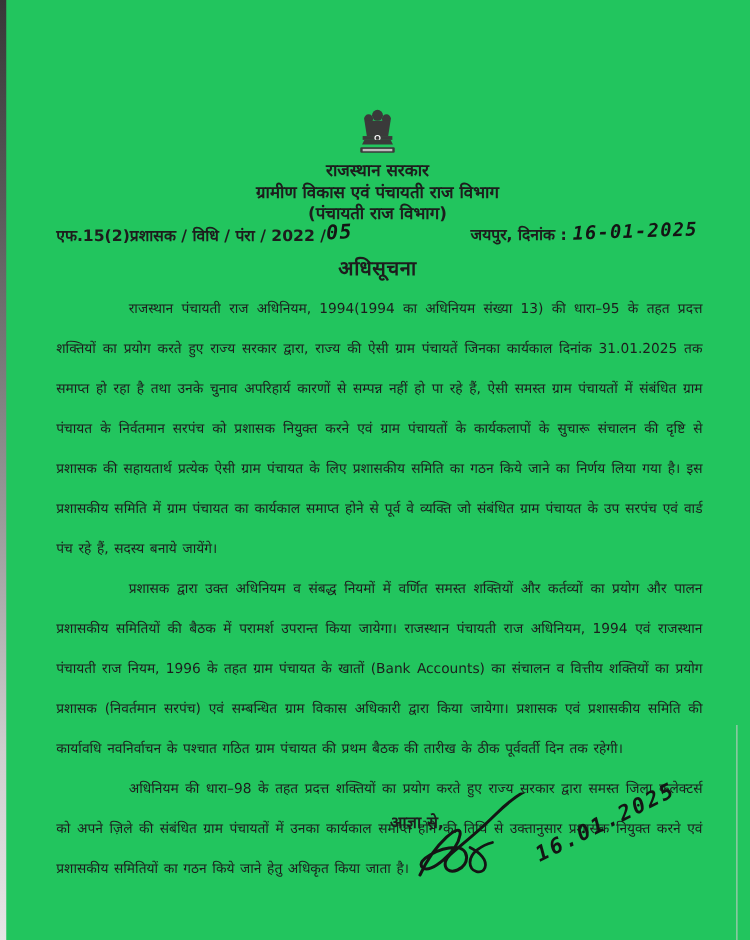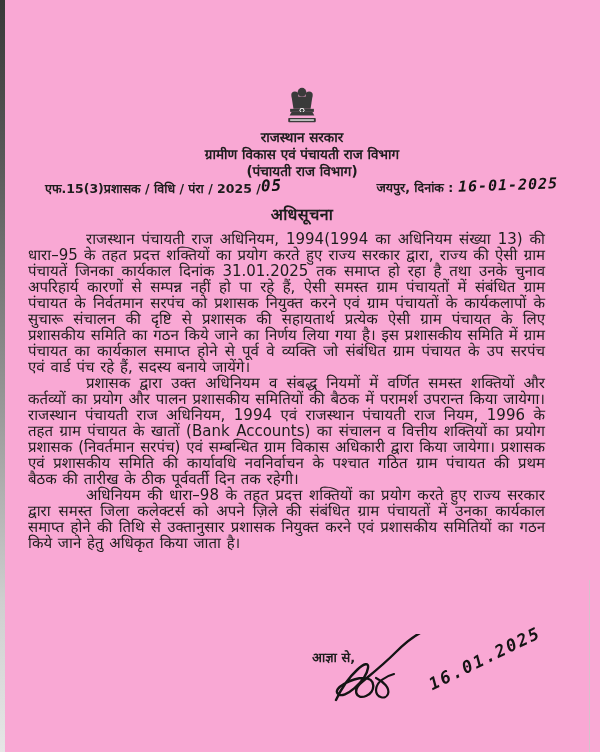--- a/index.html
+++ b/index.html
@@ -1,19 +1,19 @@
 <!DOCTYPE html>
 <html><head>
 <meta charset="utf-8">
 <style>
   html,body{margin:0;padding:0;background:#e8e8e8;}
   .doc{
     position:relative;
     width:600px;height:752px;
-    background:#f9a8d4;
+    background:#22c55e;
     font-family:"DejaVu Sans","Liberation Serif",sans-serif;
     color:#1d1d1d;
     overflow:hidden;
     box-sizing:border-box;
   }
   .scan-edge{
     position:absolute;left:0;top:0;width:5px;height:100%;
     background:linear-gradient(#383838,#5a5a5a 22%,#9a9a9a 55%,#cfcfcf 80%,#e6e6e6);
   }
   .scan-edge-right{
@@ -39,22 +39,22 @@
     letter-spacing:1px;
   }
   .ref-left .handwritten{font-size:16px;display:inline-block;transform:rotate(-3deg) translateY(-2px);}
   .ref-right{padding-right:4px;}
   .ref-right .handwritten{font-size:15px;display:inline-block;transform:rotate(-2deg) translateY(-2px);}
   .title{
     position:absolute;top:203px;left:0;width:604px;
     text-align:center;font-size:16px;font-weight:bold;letter-spacing:.5px;
   }
   .bodytext{
-    position:absolute;top:231px;left:28px;width:517px;
-    font-size:15px;line-height:16px;text-align:justify;
+    position:absolute;top:231px;left:45px;width:517px;
+    font-size:11px;line-height:32px;text-align:justify;
   }
   .bodytext p{margin:0;text-indent:58px;word-spacing:1px;}
   .sig-block{
     position:absolute;left:330px;top:648px;width:200px;
     text-align:left;font-size:13px;font-weight:bold;
   }
   .by-order{position:relative;z-index:2;display:inline-block;margin-left:-18px;}
   .sig-art{position:absolute;left:-12px;top:-14px;width:230px;height:90px;z-index:1;}
   .sig-date{
     position:absolute;left:104px;top:26px;z-index:2;
@@ -87,21 +87,21 @@
         <rect x="7.5" y="34.8" width="25" height="2" fill="#bdbdbd"></rect>
       </g>
     </svg>
     <div class="gov-line">राजस्थान सरकार</div>
     <div class="dept-line">ग्रामीण विकास एवं पंचायती राज विभाग</div>
     <div class="subdept-line">(पंचायती राज विभाग)</div>
   </div>
 
   <div class="ref-row">
     <div class="ref-left">
-      <span>एफ.15(3)प्रशासक / विधि / पंरा / 2025 /</span><span class="handwritten">05</span>
+      <span>एफ.15(2)प्रशासक / विधि / पंरा / 2022 /</span><span class="handwritten">05</span>
     </div>
     <div class="ref-right">
       <span>जयपुर, दिनांक :</span>
       <span class="handwritten">16-01-2025</span>
     </div>
   </div>
 
   <div class="title">अधिसूचना</div>
 
   <div class="bodytext">

